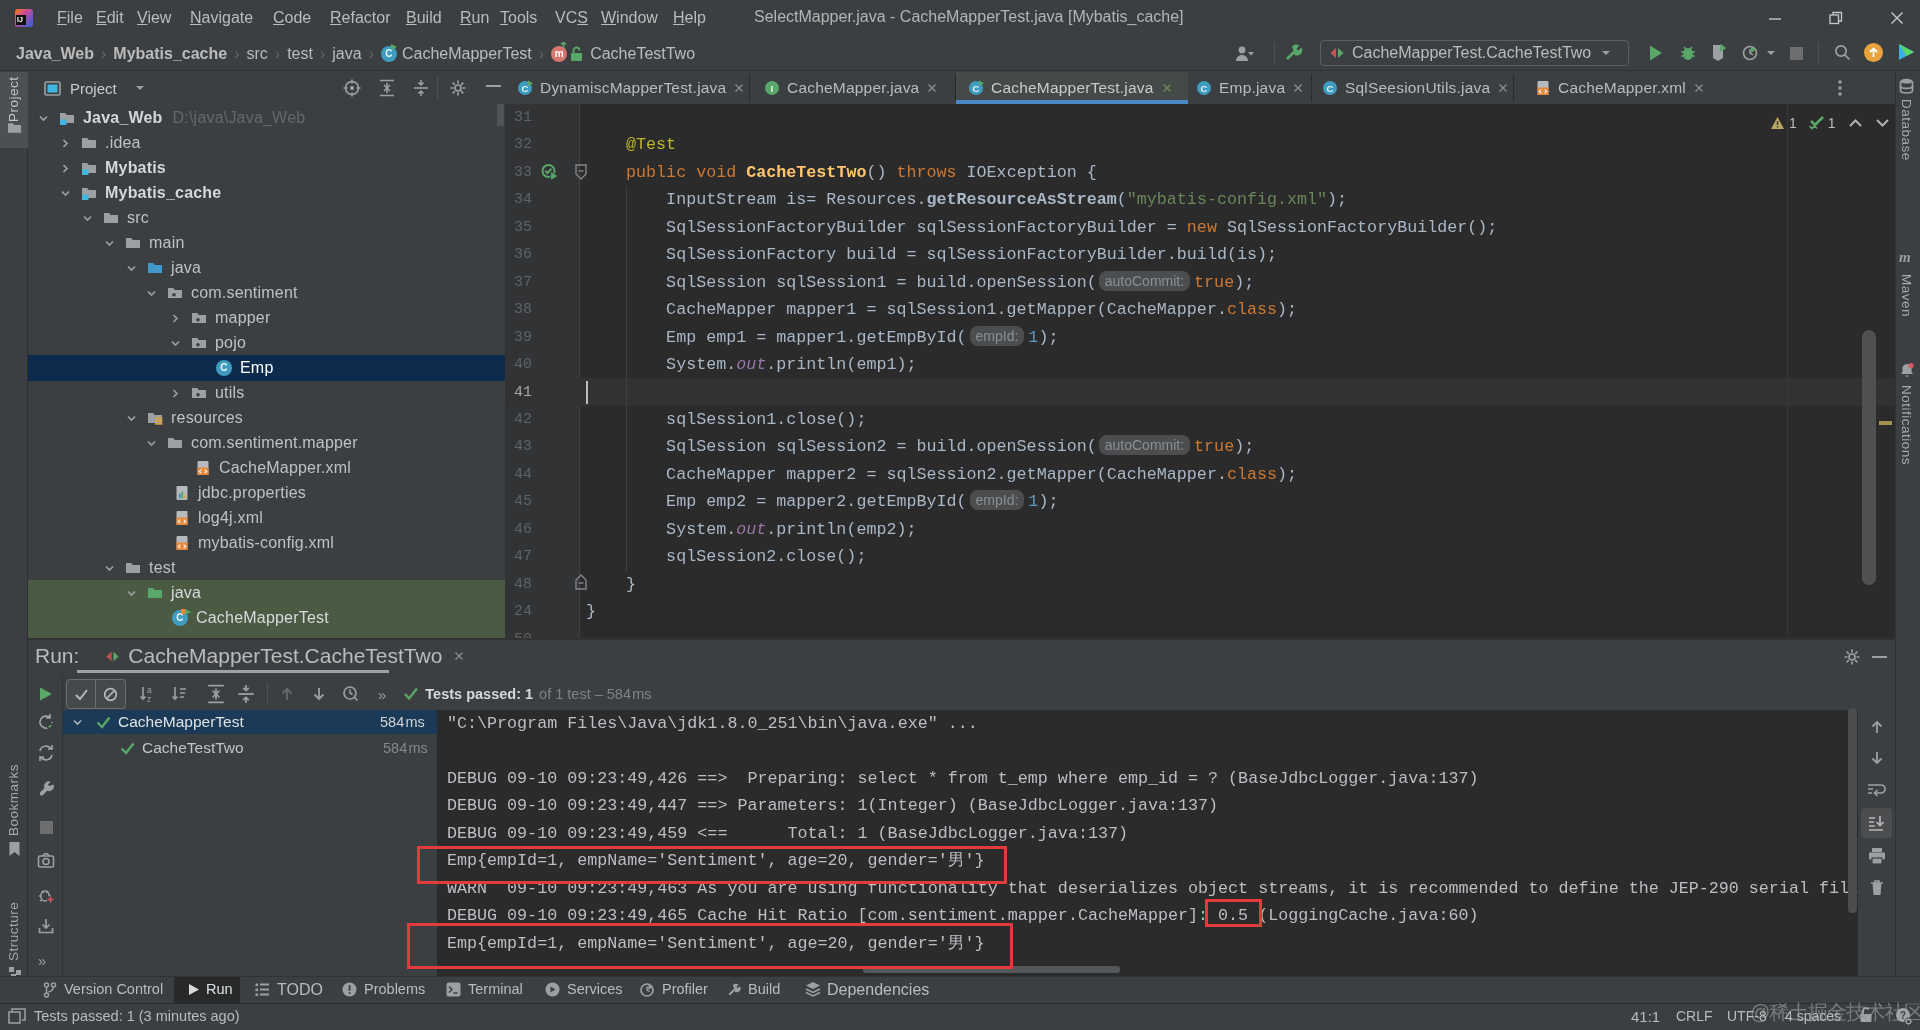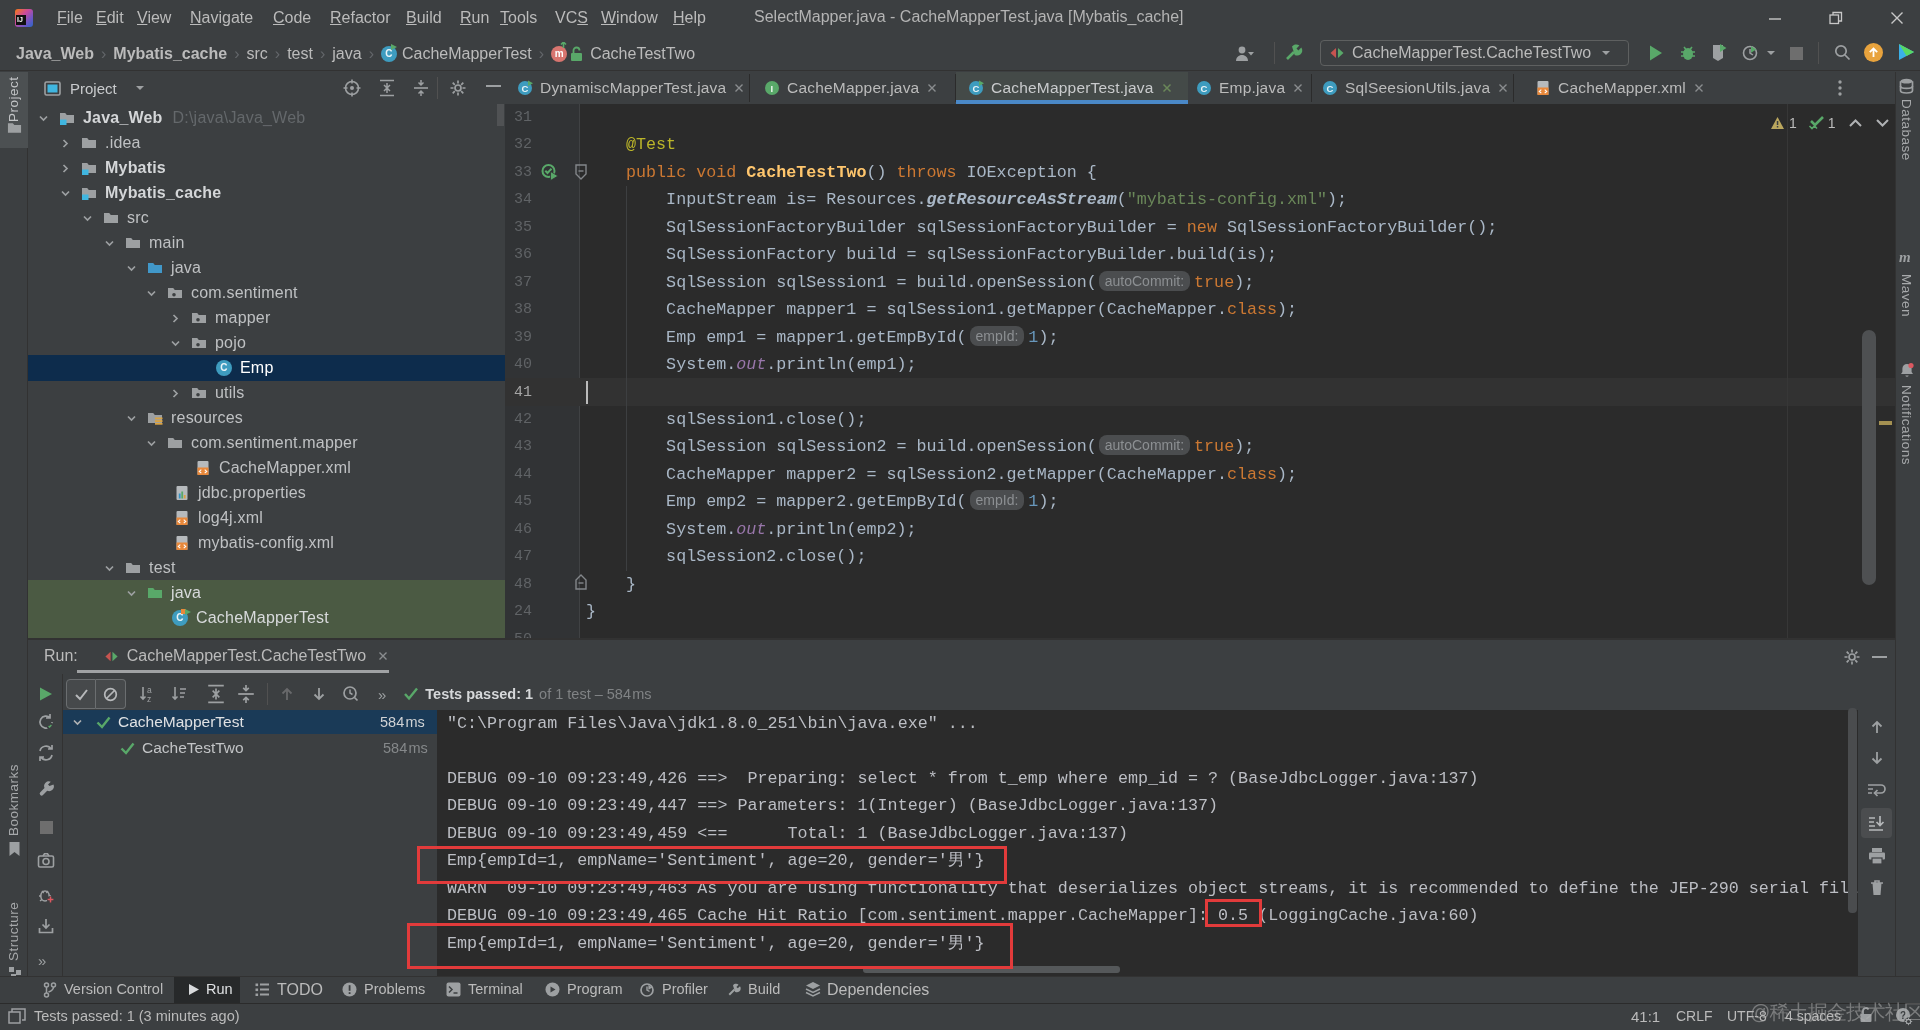--- a/index.html
+++ b/index.html
@@ -4,21 +4,21 @@
 html,body{width:1920px;height:1030px;overflow:hidden;background:#3c3f41;font-family:"Liberation Sans",sans-serif}
 body{position:relative}
 .abs{position:absolute}
 .flex{display:flex;align-items:center}
 .t{color:#bbbbbb}
 .k{color:#cc7832}
 .s{color:#6a8759}
 .n{color:#6897bb}
 .an{color:#bbb529}
 .md{color:#ffc66d;font-weight:bold}
-.sm{font-style:italic;font-weight:bold}
+.sm{font-weight:bold}
 .sf{font-style:italic;color:#9876aa}
 .hint{display:inline-block;background:#4b4d4f;color:#8c8f92;border-radius:8px;font:14px/18px "Liberation Sans",sans-serif;padding:1px 6px;vertical-align:1px;margin-right:4px}
 .row{position:absolute;height:25px;display:flex;align-items:center;white-space:nowrap;font-size:16px;letter-spacing:0.2px;color:#bfc1c3}
 .cls{width:16px;height:16px;border-radius:50%;background:#3e9cbf;color:#eaf4f8;font:bold 10px/16px "Liberation Sans";text-align:center;flex:none}
 .eline{position:absolute;left:586px;height:28px;line-height:27.45px;font-size:16.7px;font-family:"Liberation Mono",monospace;white-space:pre;color:#a9b7c6}
 .gnum{position:absolute;width:34px;text-align:right;height:28px;line-height:27.45px;font-size:15px;font-family:"Liberation Mono",monospace;color:#606366}
 .conline{position:absolute;left:447px;height:28px;line-height:27.5px;font-size:16.7px;font-family:"Liberation Mono",monospace;white-space:pre;color:#bcbec4}
 .tab{height:32px;display:flex;align-items:center;position:absolute;top:72px;font-size:15.5px;letter-spacing:0.2px;color:#bbbbbb}
 .redbox{position:absolute;border:3px solid #e23b3b}
 .vtext{writing-mode:vertical-rl;transform:rotate(180deg);font-size:13.5px;color:#a7a9ab;letter-spacing:0.5px}
@@ -573,21 +573,21 @@
       </svg>
   </div>
 
   <div class="abs" style="left:1862px;top:330px;width:14px;height:255px;background:#4e5052;border-radius:7px"></div>
   <div class="abs" style="left:1879px;top:421px;width:13px;height:4px;background:#a49152"></div>
 </div>
 
 <div class="abs" style="left:28px;top:638px;width:1867px;height:338px;background:#3c3f41;border-top:2px solid #323232"></div>
 <div id="runpanel">
 
-  <div class="abs flex" style="left:44px;top:642px;height:28px;font-size:16px;color:#bbbbbb">
+  <div class="abs flex" style="left:35px;top:642px;height:28px;font-size:21px;color:#bbbbbb">
     <span>Run:</span>
     <svg style="margin-left:26px" width="15" height="15" viewBox="0 0 16 16">
         <path d="M7 3v10L1.5 8z" fill="#c75450"></path>
         <path d="M9 3v10L14.5 8z" fill="#59a869"></path>
       </svg>
     <span style="margin-left:8px">CacheMapperTest.CacheTestTwo</span>
     <svg style="margin-left:12px" width="10" height="10" viewBox="0 0 10 10">
         <path d="M1.5 1.5l7 7M8.5 1.5l-7 7" stroke="#8a8d8f" stroke-width="1.4"></path>
       </svg>
   </div>
@@ -777,21 +777,21 @@
   <svg class="abs" style="left:446px;top:982px" width="15" height="15" viewBox="0 0 15 15">
       <rect x="0.5" y="0.5" width="14" height="14" rx="2" fill="#9da0a2"></rect>
       <path d="M3 4.5l3 3-3 3" fill="none" stroke="#3c3f41" stroke-width="1.5"></path>
       <path d="M7.5 11h4" stroke="#3c3f41" stroke-width="1.5"></path>
     </svg>
   <span class="abs t" style="left:468px;top:981px;font-size:14.5px">Terminal</span>
   <svg class="abs" style="left:545px;top:982px" width="15" height="15" viewBox="0 0 15 15">
       <circle cx="7.5" cy="7.5" r="7" fill="#9da0a2"></circle>
       <path d="M5.5 4.5l5 3-5 3z" fill="#3c3f41"></path>
     </svg>
-  <span class="abs t" style="left:567px;top:981px;font-size:14.5px">Program</span>
+  <span class="abs t" style="left:567px;top:981px;font-size:14.5px">Services</span>
   <svg class="abs" style="left:640px;top:982px" width="16" height="15" viewBox="0 0 16 15">
       <circle cx="7" cy="8" r="6" fill="none" stroke="#9da0a2" stroke-width="1.7"></circle>
       <path d="M7 4.5V8l2.5 1.5" fill="none" stroke="#9da0a2" stroke-width="1.4"></path>
       <path d="M10.5 10l5 3-5 3z" fill="#9da0a2" transform="translate(0,-5) scale(0.8)"></path>
     </svg>
   <span class="abs t" style="left:662px;top:981px;font-size:14.5px">Profiler</span>
   <svg class="abs" style="left:727px;top:982px" width="15" height="15" viewBox="0 0 20 20">
       <path d="M3 17l7-7" stroke="#9da0a2" stroke-width="2.6"></path>
       <path d="M8 4.5c1.8-2.4 5.4-2.6 7.4-.9l-2.9 2.9 1.9 1.9 2.9-2.9c1.6 2.1 1.3 5.4-1 7.1-1.6 1.2-3.9 1.3-5.6.3L8 4.5z" fill="#9da0a2"></path>
     </svg>

